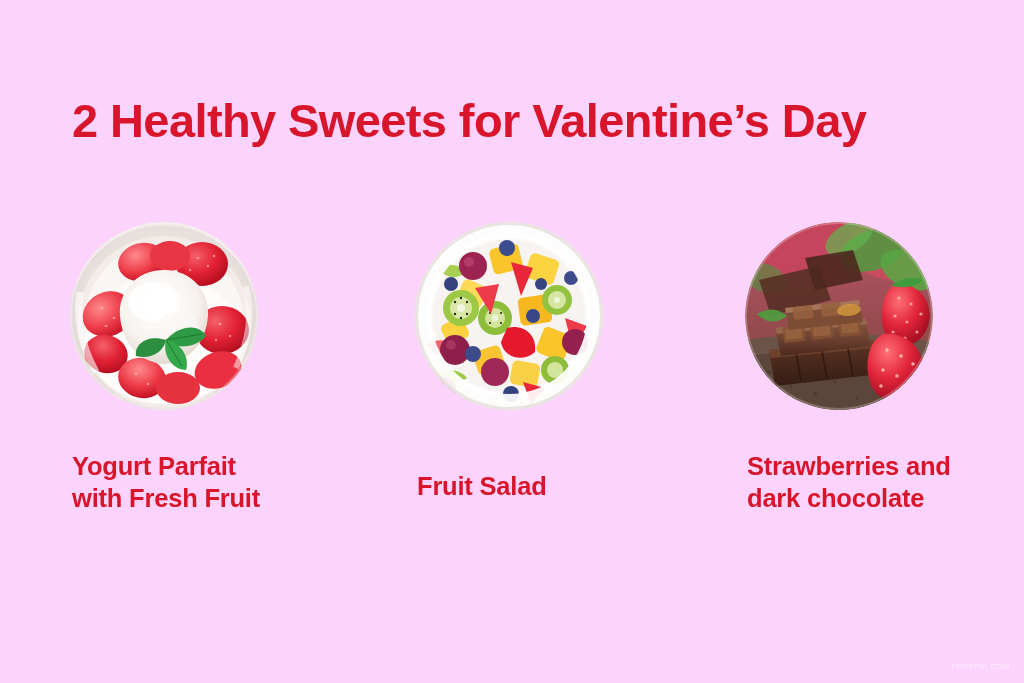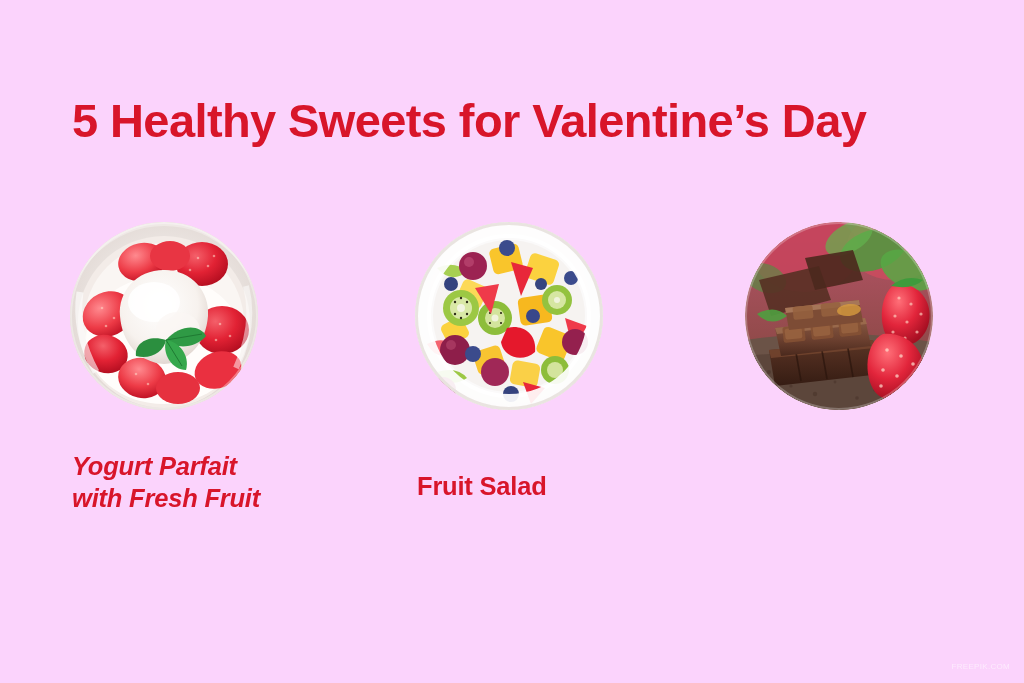--- a/index.html
+++ b/index.html
@@ -59,41 +59,41 @@
   .caption {
     position: absolute;
     top: 228px;
     left: 2px;
     font-size: 25.5px;
     font-weight: bold;
     line-height: 32px;
     color: #d8152a;
     letter-spacing: -0.2px;
   }
-  #card-0 .caption { width: 210px; font-style: italic; }
+  #card-0 .caption { width: 210px; }
   #card-1 .caption { width: 240px; margin-top: 20px; }
   #card-2 .caption { width: 232px; }
 
   
   #watermark {
     position: absolute;
     right: 14px;
     bottom: 12px;
     font-size: 8px;
     letter-spacing: 0.3px;
     color: rgba(255, 255, 255, 0.55);
     font-family: "Liberation Sans", sans-serif;
   }
 </style>
 </head>
 <body>
 
 <div id="canvas">
 
-  <div id="title">5 Healthy Sweets for Valentine’s Day</div>
+  <div id="title">2 Healthy Sweets for Valentine’s Day</div>
 
   <div class="card" id="card-0">
     <div class="photo">
       <svg viewBox="0 0 188 188" xmlns="http://www.w3.org/2000/svg">
         <defs>
           <clipPath id="c0">
               <circle cx="94" cy="94" r="94"></circle>
             </clipPath>
           <radialGradient id="yogGrad" cx="45%" cy="38%" r="62%">
             <stop offset="0%" stop-color="#ffffff"></stop>
@@ -388,17 +388,18 @@
               <circle cx="136" cy="164" r="1.8"></circle>
                 <circle cx="150" cy="172" r="1.8"></circle>
             </g>
           </g>
 
           <path d="M12 92 q18 -10 30 2 q-16 12 -30 -2 Z" fill="#4f9e3f" opacity="0.9"></path>
           <circle cx="94" cy="94" r="93" fill="none" stroke="#ffffff" stroke-width="2" opacity="0.25"></circle>
         </g>
       </svg>
     </div>
+    <div class="caption">Strawberries and dark chocolate</div>
   </div>
 
   <div id="watermark">FREEPIK.COM</div>
 
 </div>
 
 </body></html>

